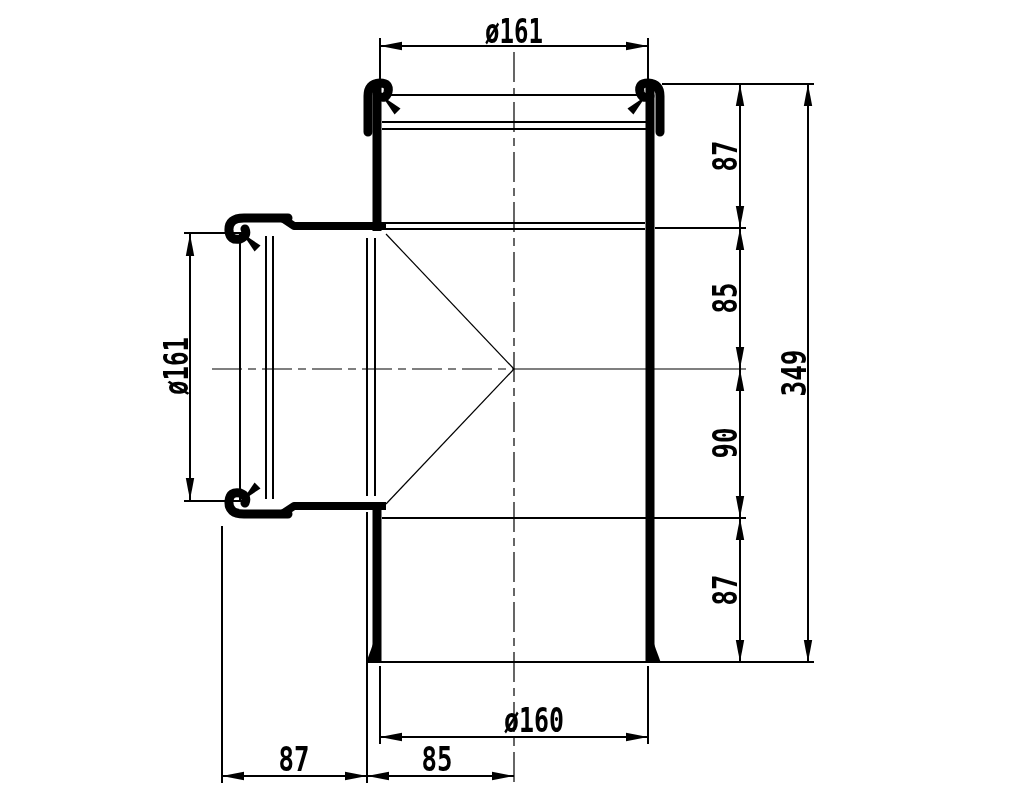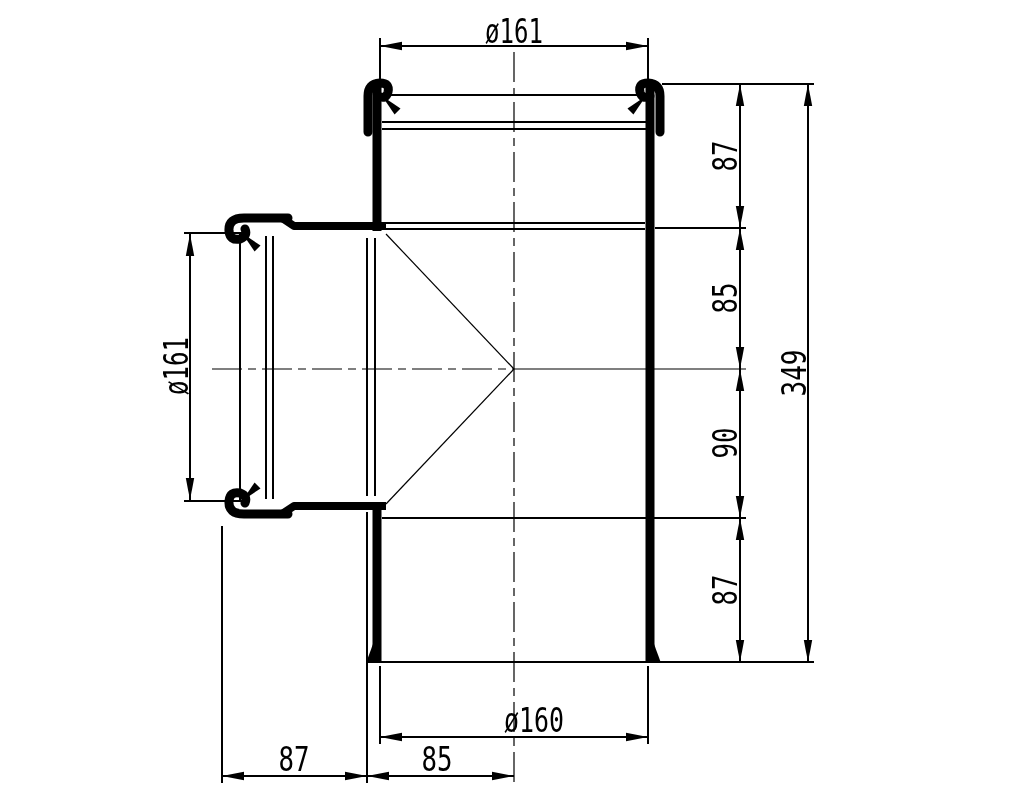--- a/index.html
+++ b/index.html
@@ -6,20 +6,21 @@
     margin: 0;
     padding: 0;
     background: #ffffff;
   }
   #canvas {
     position: relative;
     width: 1017px;
     height: 791px;
     background: #ffffff;
     overflow: hidden;
+    font-weight: bold;
   }
   svg {
     display: block;
   }
   .thin  { stroke: #000000; stroke-width: 1.2; fill: none; }
   .thick { stroke: #000000; stroke-width: 9;  fill: none; }
   .edge8 { stroke: #000000; stroke-width: 8;  fill: none; stroke-linejoin: round; }
   .bead  { stroke: #000000; stroke-width: 9;  fill: none; stroke-linecap: round; stroke-linejoin: round; }
   .cline { stroke: #000000; stroke-width: 1.2; fill: none; stroke-dasharray: 30 6 8 6; }
   .arrow { fill: #000000; stroke: none; }

